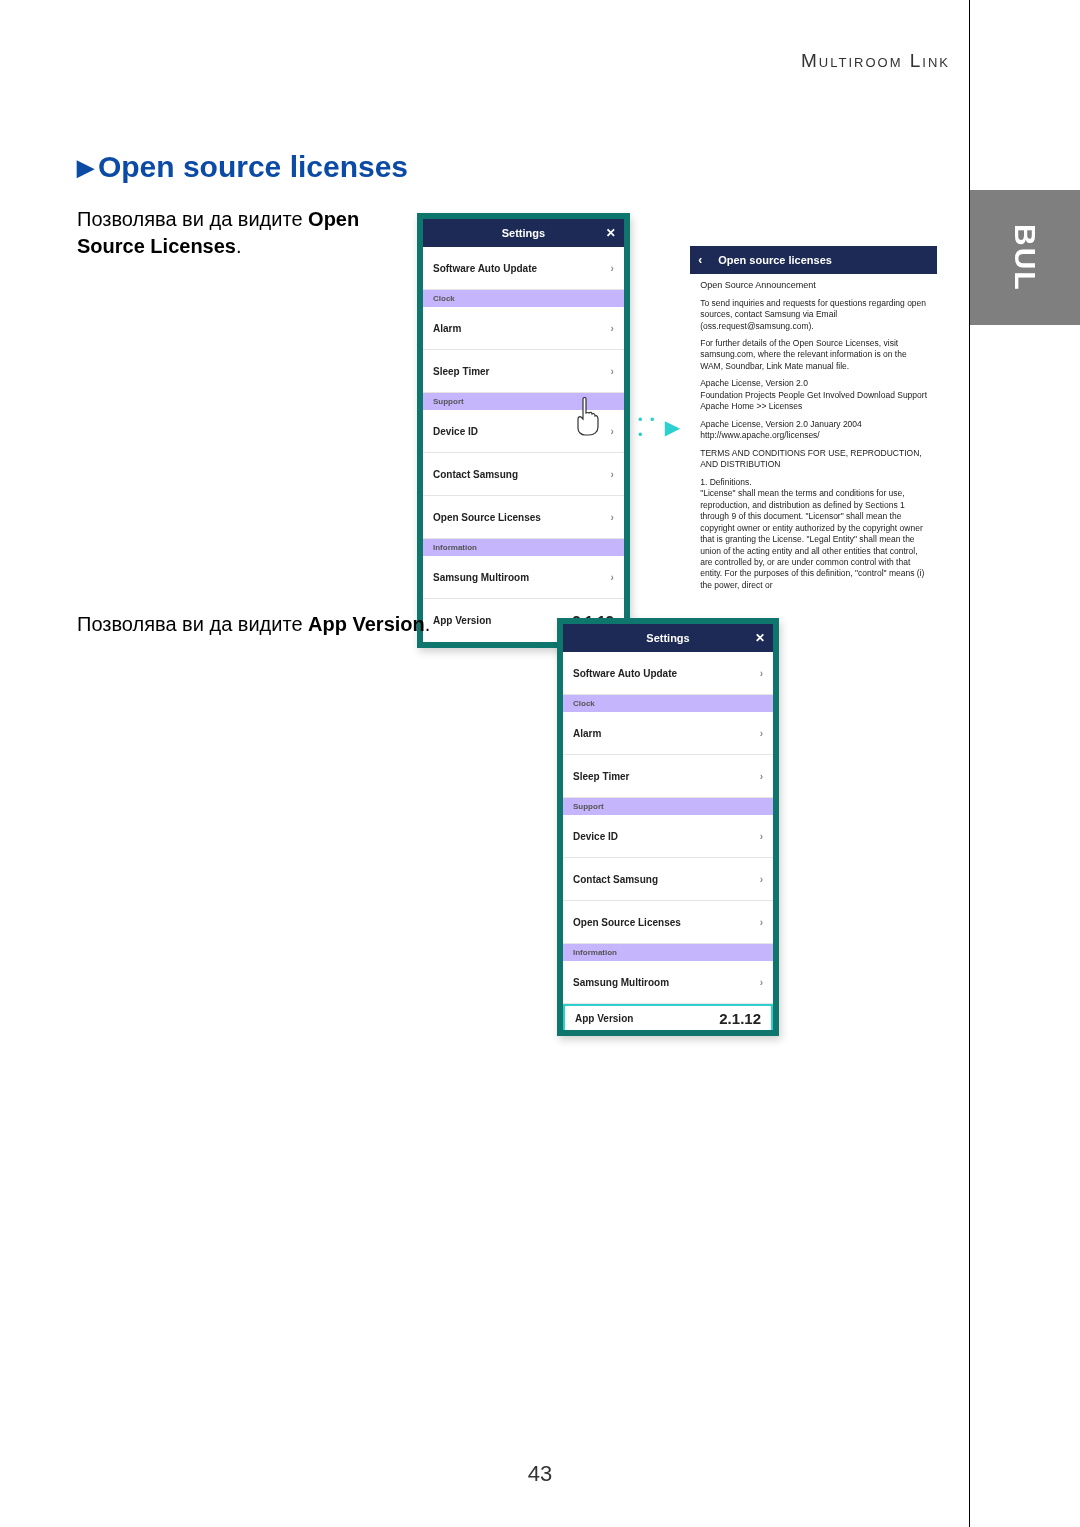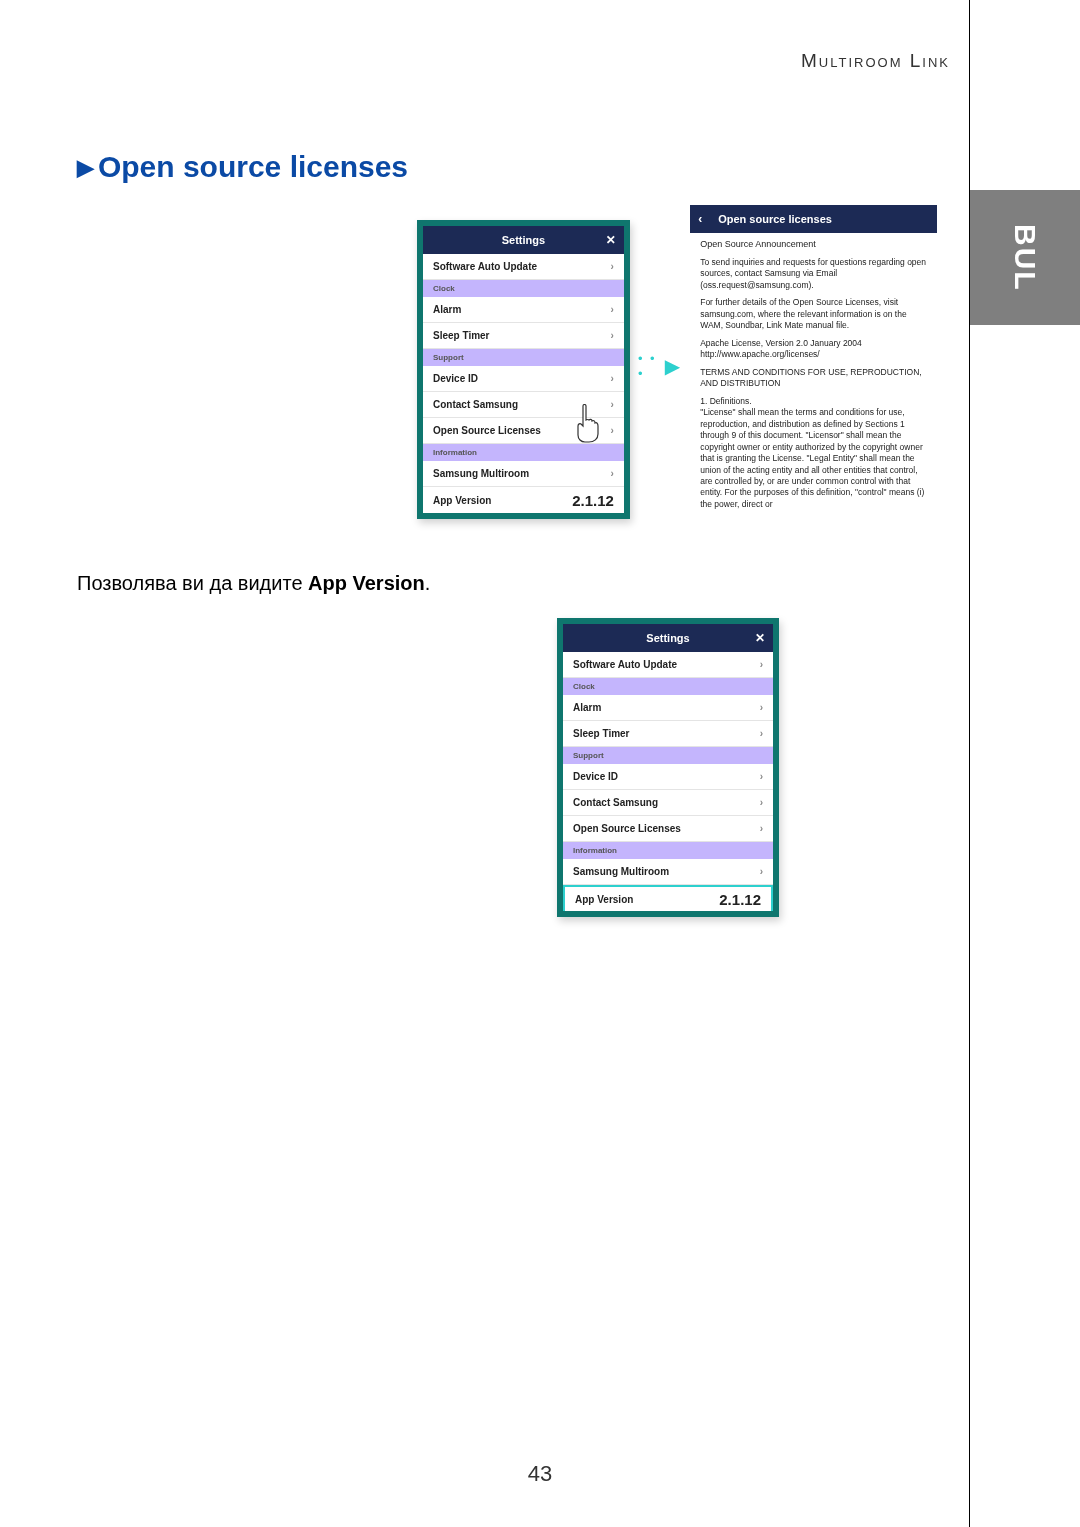--- a/index.html
+++ b/index.html
@@ -110,21 +110,21 @@
   .phone-header .back {
     position: absolute;
     left: 8px;
     top: 50%;
     transform: translateY(-50%);
     font-size: 12px;
     font-weight: bold;
   }
   .phone-header.left-title { justify-content: flex-start; padding-left: 28px; }
   .row {
-    height: 26px;
+    height: 43px;
     display: flex;
     align-items: center;
     justify-content: space-between;
     padding: 0 10px;
     border-bottom: 1px solid #e4e4e4;
     font-weight: bold;
     color: #222;
   }
   .row .chev { color: #888; font-size: 10px; }
   .row .val { color: #222; font-weight: bold; font-size: 15px; }
@@ -176,20 +176,23 @@
 <div class="header-label">Multiroom Link</div>
 
 <div class="side-tab">
   <span>BUL</span>
 </div>
 
 <div class="section sec1">
   <div class="section-heading">
     <span class="tri">▶</span><span>Open source licenses</span>
   </div>
+  <div class="body-text">
+    <span>Позволява ви да видите </span><span class="b">Open Source Licenses</span><span>.</span>
+  </div>
 
   <div class="figure-row">
 
     <div class="phone" style="position:relative;">
       <div class="phone-header">
         <span>Settings</span>
         <span class="close">✕</span>
       </div>
       <div class="row">
           <span>Software Auto Update</span>
@@ -238,32 +241,34 @@
 
     <div class="license-panel">
       <div class="phone-header left-title">
         <span class="back">‹</span>
         <span>Open source licenses</span>
       </div>
       <div class="lp-sub">Open Source Announcement</div>
       <div class="lp-body">
         <p>To send inquiries and requests for questions regarding open sources, contact Samsung via Email (oss.request@samsung.com).</p>
         <p>For further details of the Open Source Licenses, visit samsung.com, where the relevant information is on the WAM, Soundbar, Link Mate manual file.</p>
+        <p style="white-space:pre-line;">Apache License, Version 2.0
+Foundation Projects People Get Involved Download Support Apache Home &gt;&gt; Licenses</p>
         <p style="white-space:pre-line;">Apache License, Version 2.0 January 2004
 http://www.apache.org/licenses/</p>
         <p>TERMS AND CONDITIONS FOR USE, REPRODUCTION, AND DISTRIBUTION</p>
         <p style="white-space:pre-line;">1. Definitions.
 "License" shall mean the terms and conditions for use, reproduction, and distribution as defined by Sections 1 through 9 of this document. "Licensor" shall mean the copyright owner or entity authorized by the copyright owner that is granting the License. "Legal Entity" shall mean the union of the acting entity and all other entities that control, are controlled by, or are under common control with that entity. For the purposes of this definition, "control" means (i) the power, direct or</p>
       </div>
     </div>
   </div>
 </div>
 
 <div class="section sec2">
-  <div class="body-text" style="max-width:420px;">
+  <div class="body-text" style="max-width:420px;margin-top:41px;">
     <span>Позволява ви да видите </span><span class="b">App Version</span><span>.</span>
   </div>
 
   <div class="figure-row">
     <div class="phone">
       <div class="phone-header">
         <span>Settings</span>
         <span class="close">✕</span>
       </div>
       <div class="row">

